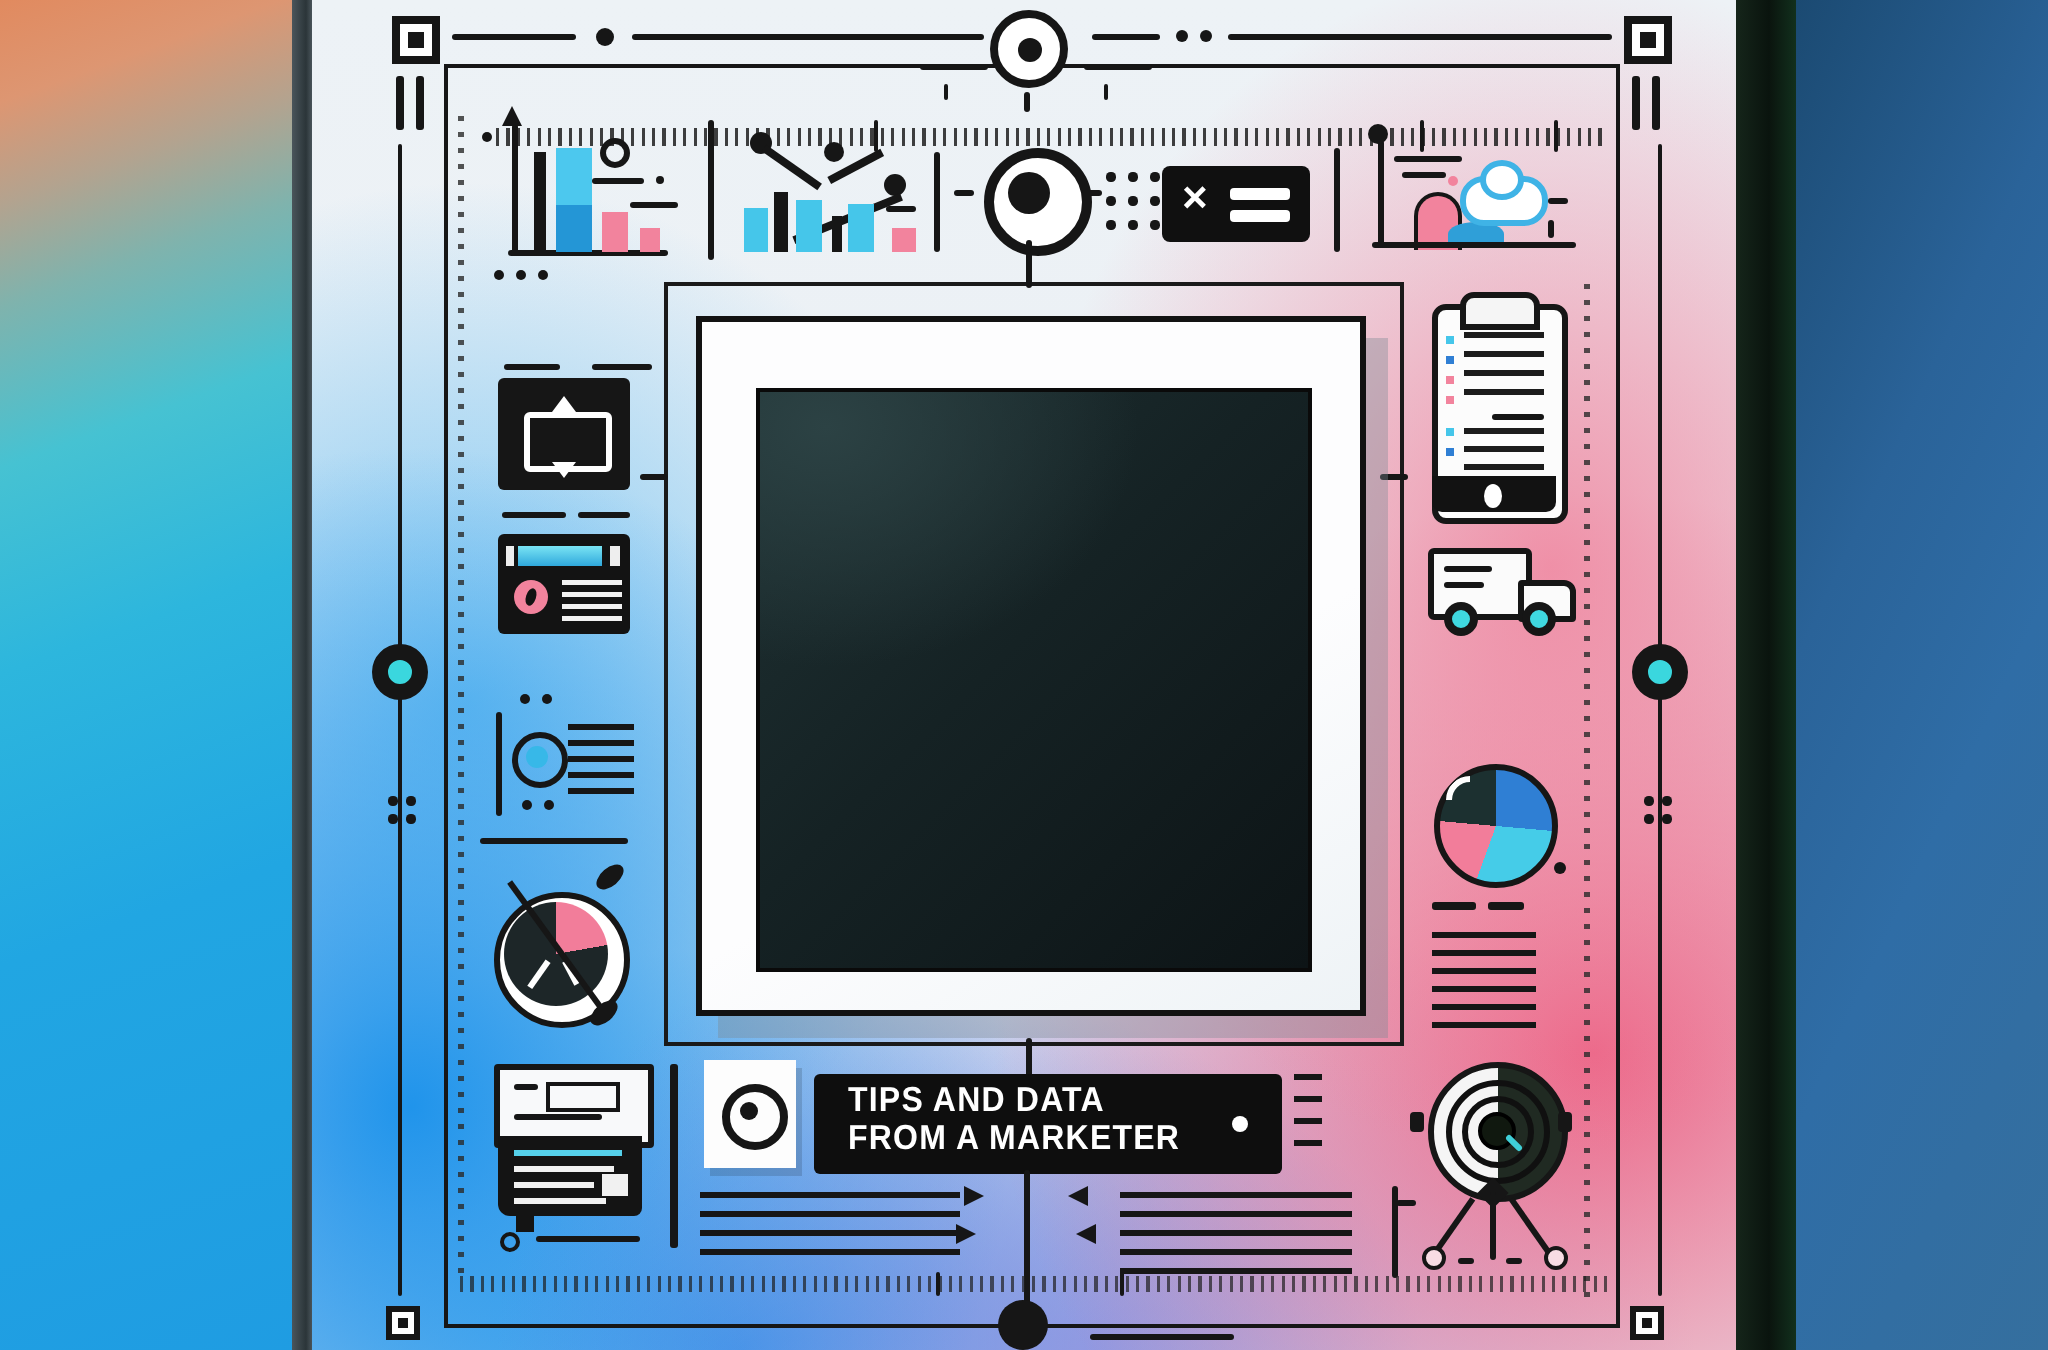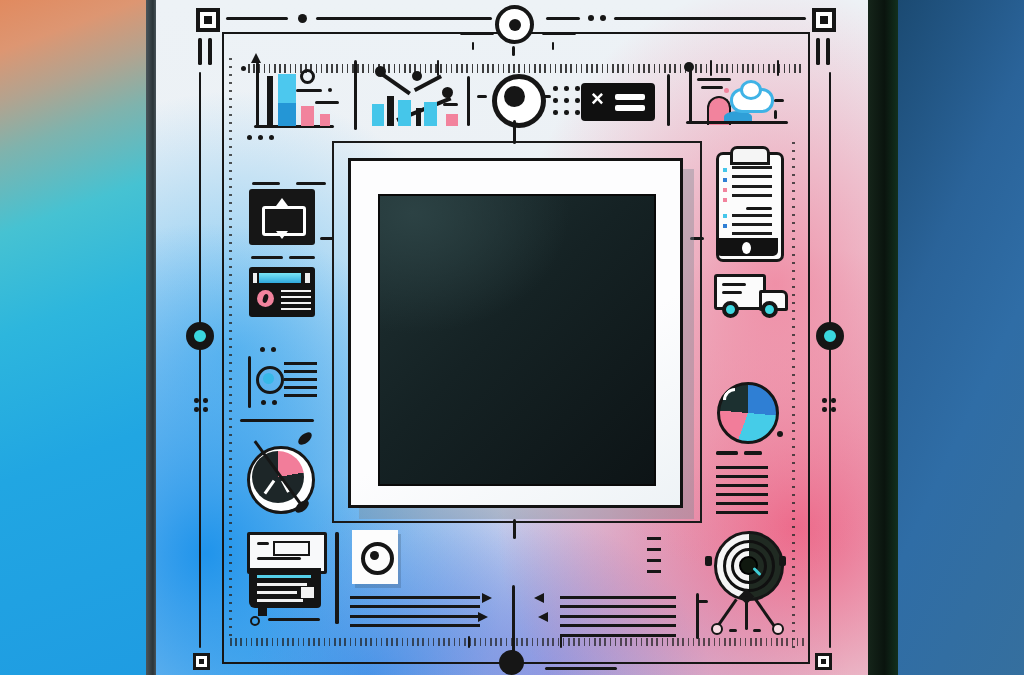--- a/index.html
+++ b/index.html
@@ -258,20 +258,25 @@
     <div class="ring" style="left:250px;top:616px;width:6px;height:6px;border-width:2.5px"></div>
     <div class="h" style="left:268px;top:618px;width:52px"></div>
   </div>
   <div class="v" style="left:335px;top:532px;height:92px;width:4px"></div>
   <div>
     <div class="whitebox" style="left:352px;top:530px;width:46px;height:54px"></div>
     <div class="ring" style="left:361px;top:542px;width:25px;height:25px;border-width:4px"></div>
     <div class="dot" style="left:370px;top:551px;width:9px;height:9px"></div>
   </div>
 
+  <div class="abs banner">
+    <span class="l1">TIPS AND DATA</span>
+    <span class="l2">FROM A MARKETER</span>
+    <div class="abs" style="left:209px;top:21px;width:8px;height:8px;background:#fff;border-radius:50%"></div>
+  </div>
   <div class="stripes" style="left:647px;top:537px;width:14px;height:40px;background:repeating-linear-gradient(180deg,var(--ink) 0 3px,transparent 3px 11px)"></div>
 
   <div>
     <div class="abs" style="left:716px;top:152px;width:62px;height:104px;background:#fcfcfc;border:3.5px solid var(--ink);border-radius:7px"></div>
     <div class="abs" style="left:730px;top:146px;width:34px;height:13px;background:#f5f5f5;border:3.5px solid var(--ink);border-radius:7px 7px 0 0"></div>
     <div class="abs" style="left:723px;top:168px;width:4px;height:4px;background:var(--accent-cyan)"></div>
     <div class="abs" style="left:723px;top:178px;width:4px;height:4px;background:var(--accent-blue)"></div>
     <div class="abs" style="left:723px;top:188px;width:4px;height:4px;background:var(--accent-pink)"></div>
     <div class="abs" style="left:723px;top:198px;width:4px;height:4px;background:var(--accent-pink)"></div>
     <div class="abs" style="left:723px;top:214px;width:4px;height:4px;background:var(--accent-cyan)"></div>

